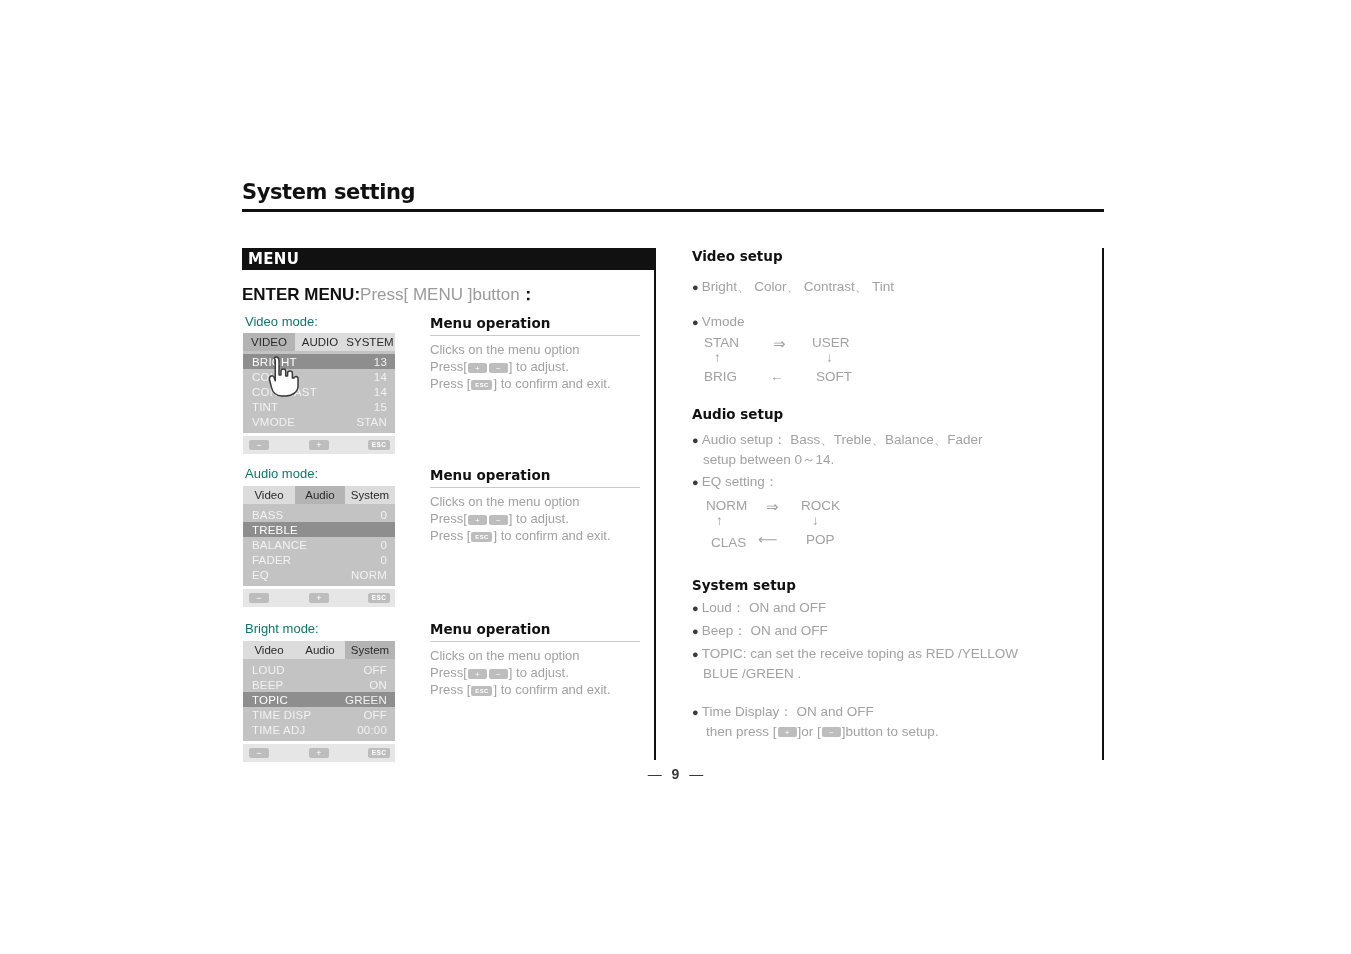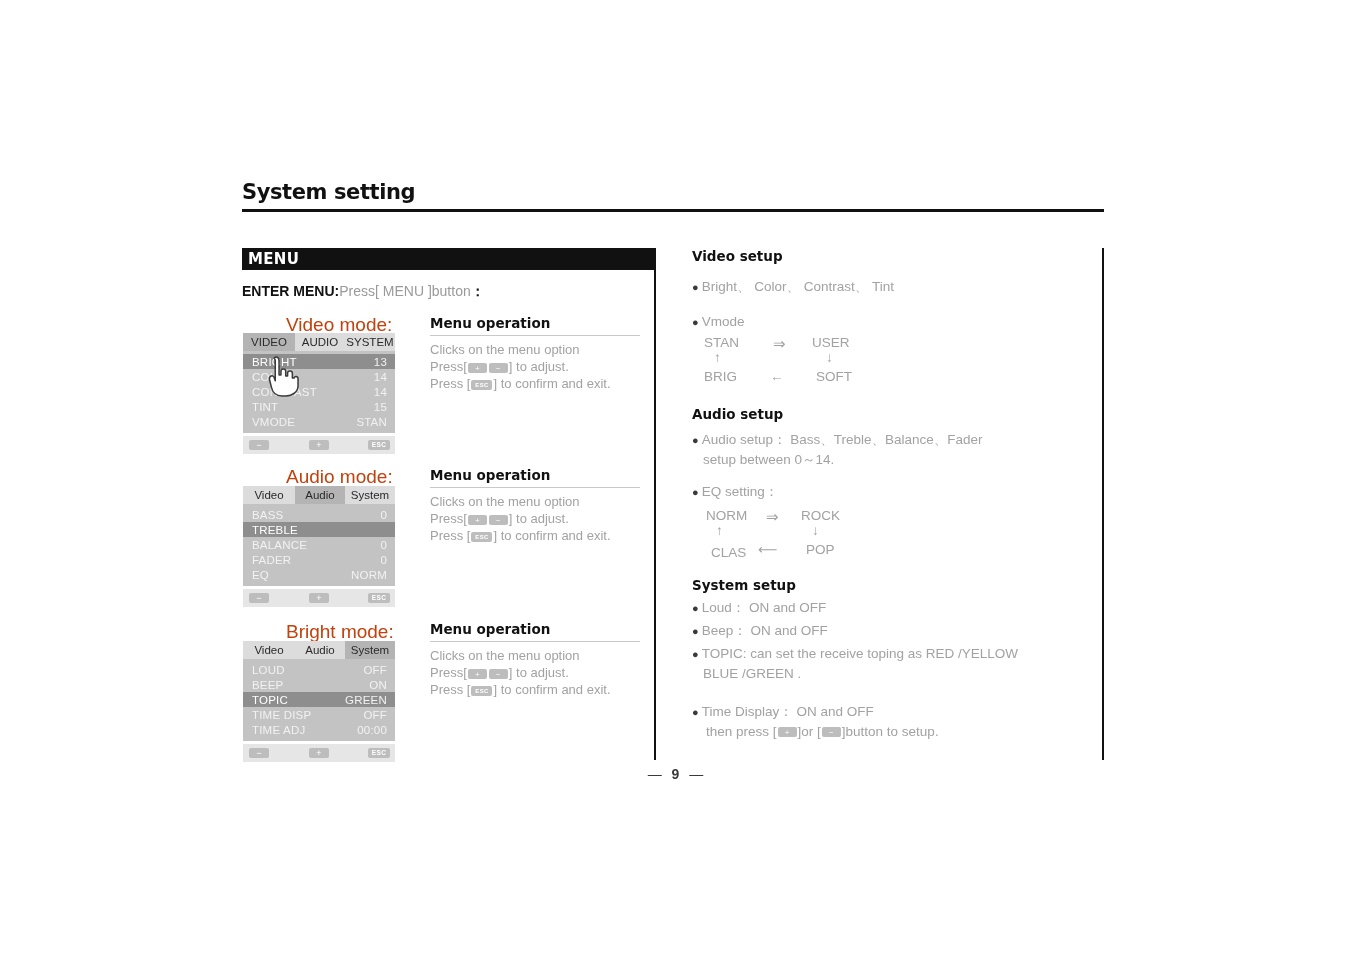--- a/index.html
+++ b/index.html
@@ -35,27 +35,27 @@
     font-family:"DejaVu Sans", sans-serif;
     font-weight:bold;font-size:15px;color:#fff;letter-spacing:0.3px;
     position:absolute;left:6px;top:2px;
   }
 
   
   .vrule-left{position:absolute;left:654px;top:270px;width:2px;height:490px;background:#111;}
   .vrule-right{position:absolute;left:1102px;top:248px;width:2px;height:512px;background:#111;}
 
   
-  .enter-line{position:absolute;left:242px;top:283px;font-size:14px;white-space:nowrap;}
+  .enter-line{position:absolute;left:242px;top:283px;font-size:17px;white-space:nowrap;}
   .enter-line b{color:#111;font-weight:bold;}
   .enter-line .grey{color:#9a9a9a;}
   .enter-line .colon{color:#111;font-weight:bold;}
 
   
-  .mode-caption{position:absolute;font-size:19px;color:#c2410c;margin-left:41px;}
+  .mode-caption{position:absolute;font-size:13px;color:#0f766e;}
 
   
   .osd{position:absolute;width:152px;font-size:11.5px;}
   .osd .tabs{display:flex;height:18px;background:#dcdcdc;}
   .osd .tab{
     display:flex;align-items:center;justify-content:center;
     color:#2a2a2a;font-size:11.5px;height:18px;
   }
   .osd .tab.active{background:#b4b4b4;}
   .osd .rows{background:#c3c3c3;padding-top:3px;padding-bottom:4px;}
@@ -294,21 +294,21 @@
       <span style="left:112px;top:34px;">SOFT</span>
     </div>
   </div>
 
   <div class="rcol" style="top:406px;">
     <div class="rhead">Audio setup</div>
     <div class="bullet-line" style="margin-top:8px;">
       <span class="dot">●</span><span>Audio setup： Bass、Treble、Balance、Fader</span>
     </div>
     <div class="bullet-sub">setup between 0～14.</div>
-    <div class="bullet-line" style="margin-top:13px;">
+    <div class="bullet-line" style="margin-top:3px;">
       <span class="dot">●</span><span>EQ setting：</span>
     </div>
     <div class="cycle" style="margin-top:6px;margin-left:14px;">
       <span style="left:0px;top:0px;">NORM</span>
       <span style="left:60px;top:0px;font-size:15px;">⇒</span>
       <span style="left:95px;top:0px;">ROCK</span>
       <span style="left:10px;top:15px;">↑</span>
       <span style="left:106px;top:15px;">↓</span>
       <span style="left:5px;top:37px;">CLAS</span>
       <span style="left:52px;top:33px;">⟵</span>

